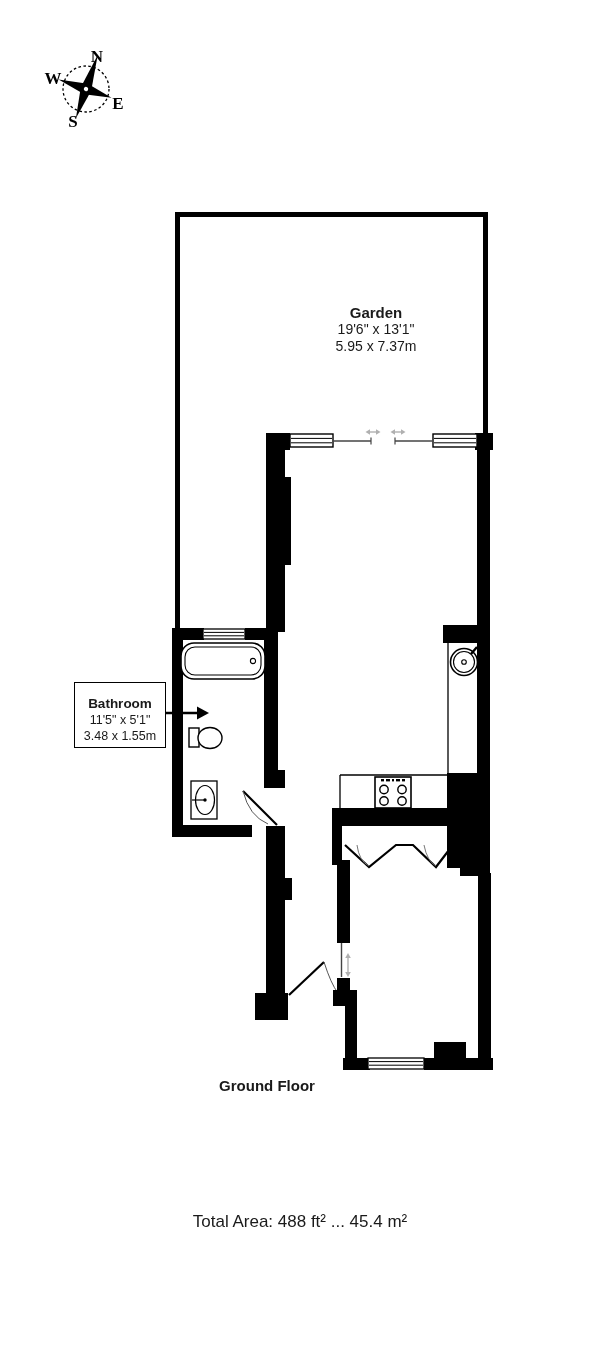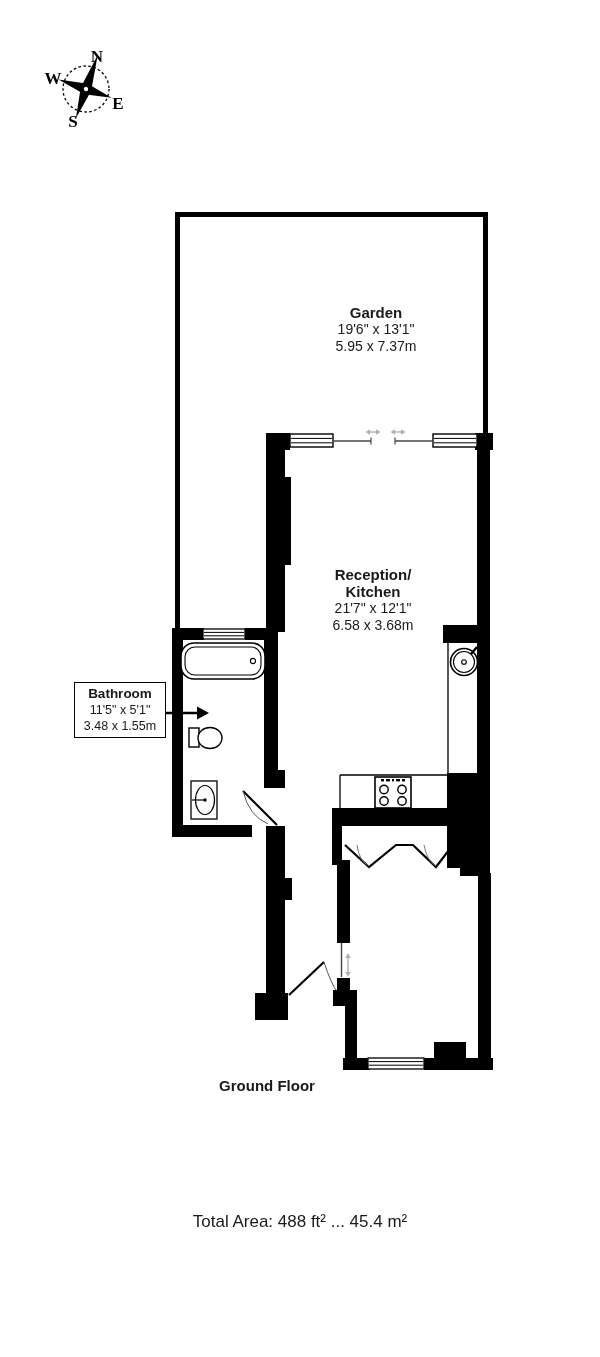--- a/index.html
+++ b/index.html
@@ -7,21 +7,21 @@
     position:relative;width:600px;height:1357px;background:#ffffff;
     font-family:"Liberation Sans", sans-serif;color:#1a1a1a;overflow:hidden;
   }
   svg.plan{position:absolute;left:0;top:0;}
   .label{position:absolute;text-align:center;transform:translateX(-50%);white-space:nowrap;}
   .room-name{font-weight:bold;font-size:15px;line-height:17px;}
   .room-dims{font-size:14px;line-height:17px;}
   .bath-box{
     position:absolute;left:74px;top:682px;width:88px;
     border:1.6px solid #000;background:#fff;text-align:center;
-    padding:2px 1px 3px 1px;
+    padding:12px 1px 3px 1px;
   }
   .bath-box .room-name{font-size:13.5px;line-height:17px;}
   .bath-box .room-dims{font-size:12.5px;line-height:16px;}
   .floor-label{position:absolute;left:267px;top:1077px;transform:translateX(-50%);
     font-weight:bold;font-size:15px;}
   .footer-address{position:absolute;left:300px;top:1187px;transform:translateX(-50%);
     font-weight:bold;font-size:18px;}
   .footer-total{position:absolute;left:300px;top:1212px;transform:translateX(-50%);
     font-size:17px;}
   .footer-disclaimer{position:absolute;left:300px;top:1236px;transform:translateX(-50%);
@@ -196,26 +196,20 @@
       </g>
     </g>
   </svg>
 
   <div class="label" style="left:340px;top:304px;margin-left:36px;">
     <div class="room-name">Garden</div>
     <div class="room-dims">19'6" x 13'1"</div>
     <div class="room-dims">5.95 x 7.37m</div>
   </div>
 
-  <div class="label" style="left:373px;top:566px;">
-    <div class="room-name">Reception/</div>
-    <div class="room-name">Kitchen</div>
-    <div class="room-dims">21'7" x 12'1"</div>
-    <div class="room-dims">6.58 x 3.68m</div>
-  </div>
 
   <div class="bath-box">
     <div class="room-name">Bathroom</div>
     <div class="room-dims">11'5" x 5'1"</div>
     <div class="room-dims">3.48 x 1.55m</div>
   </div>
 
 
   <div class="floor-label">Ground Floor</div>
 

